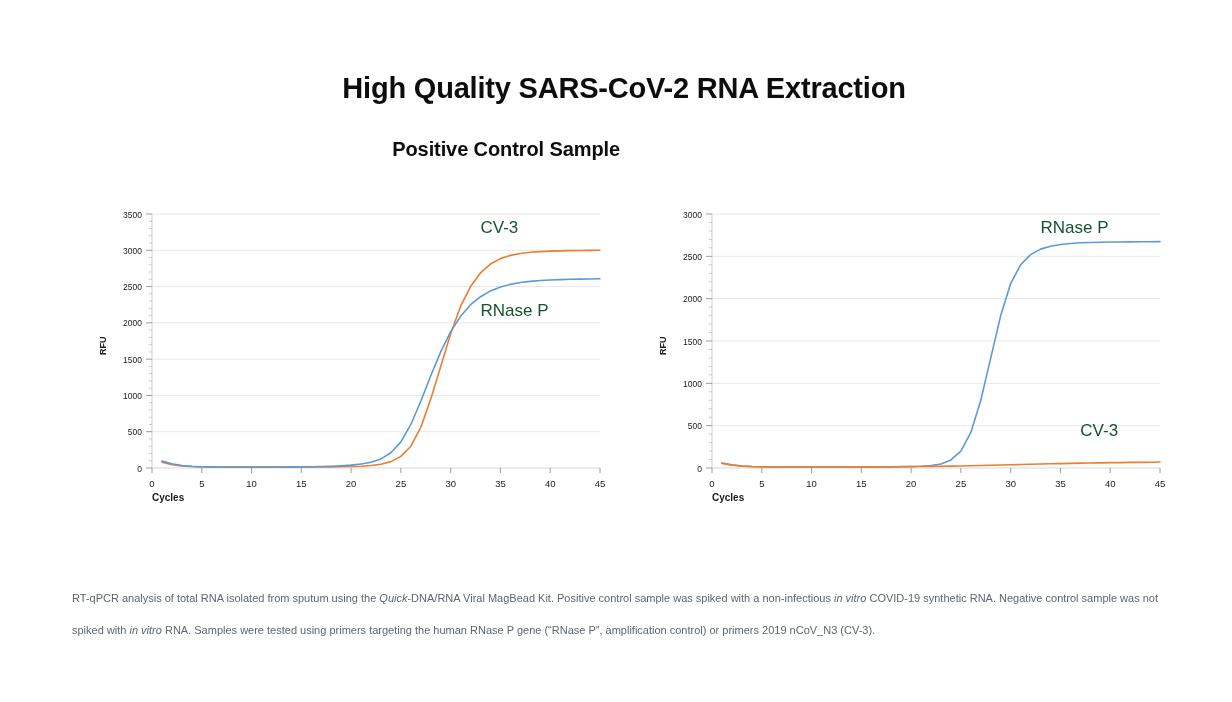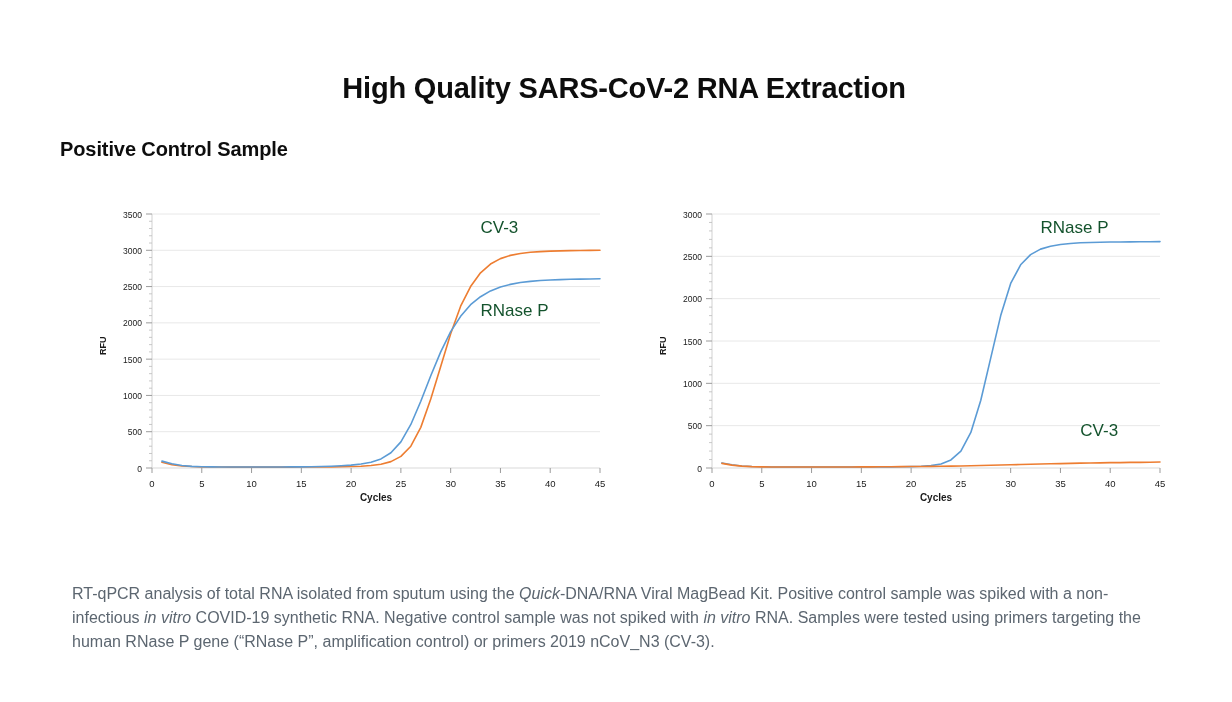--- a/index.html
+++ b/index.html
@@ -19,49 +19,49 @@
     font-size:29px;font-weight:bold;letter-spacing:-0.2px;
     color:#0d0d0d;
   }
 
   .panel{position:absolute;top:138px;width:560px;height:400px;}
   .panel.left{left:52px;}
   .panel.right{left:612px;}
 
   .panel-title{
     position:absolute;top:0;left:0;width:560px;
-    text-align:left;
+    text-align:right;
     font-size:20px;font-weight:bold;letter-spacing:-0.1px;
     color:#0d0d0d;
   }
 
   .plot-wrap{position:absolute;top:62px;left:0;width:560px;height:320px;}
   .plot-svg{position:absolute;top:0;left:0;overflow:visible;}
 
   .axis-title-y{
     position:absolute;
     font-size:9px;font-weight:bold;color:#1a1a1a;
     transform:rotate(-90deg);
     transform-origin:left top;
     white-space:nowrap;
   }
   .axis-title-x{
     position:absolute;
     font-size:10px;font-weight:bold;color:#1a1a1a;
-    text-align:center;white-space:nowrap;
+    white-space:nowrap;
   }
   .series-label{
     position:absolute;
     font-size:17px;color:#14532d;
     white-space:nowrap;
   }
 
   .caption{
     position:absolute;left:64px;top:582px;width:1098px;
-    font-size:16px;line-height:24px;
+    font-size:11px;line-height:32px;
     color:#5c6670;
   }
   .caption i{font-style:italic;}
 </style>
 </head>
 <body>
 
 <div id="figure">
 
   <div class="main-title">High Quality SARS-CoV-2 RNA Extraction</div>

